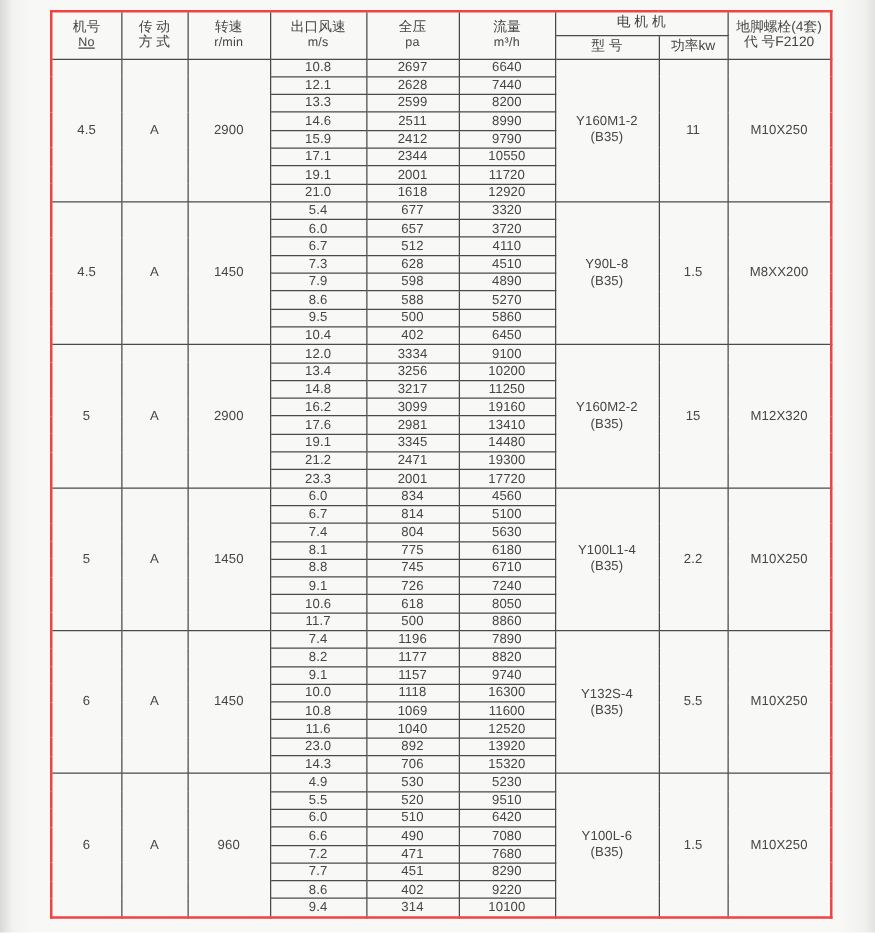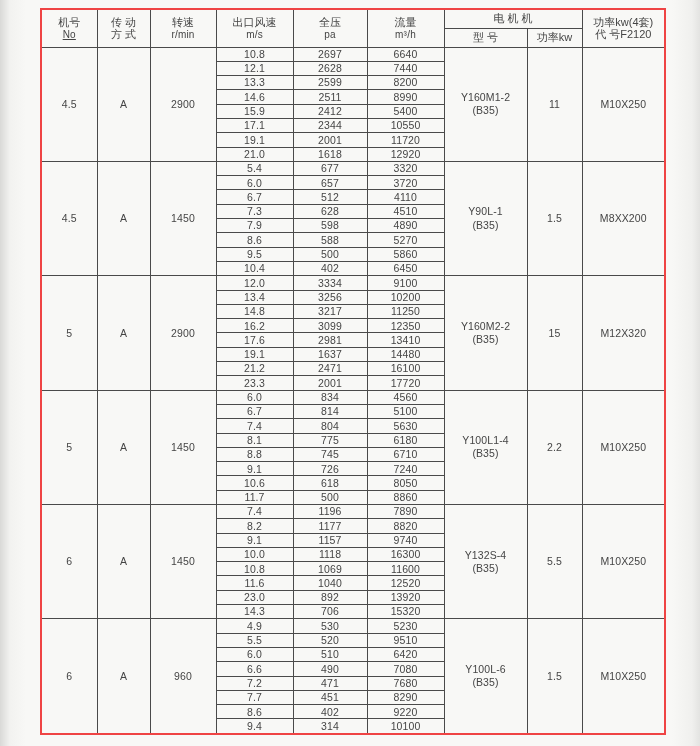--- a/index.html
+++ b/index.html
@@ -72,21 +72,21 @@
         <th rowspan="2">
           <div class="hdr-cn">全压</div>
           <div class="hdr-unit">pa</div>
         </th>
         <th rowspan="2">
           <div class="hdr-cn">流量</div>
           <div class="hdr-unit">m³/h</div>
         </th>
         <th colspan="2">电  机  机</th>
         <th rowspan="2">
-          <div class="hdr-cn">功率kw(4套)</div>
+          <div class="hdr-cn">地脚螺栓(4套)</div>
           <div class="hdr-cn">代 号F2120</div>
         </th>
       </tr>
       <tr>
         <th>型 号</th>
         <th>功率kw</th>
       </tr>
     </thead>
   <tbody>
         <tr>
@@ -114,21 +114,21 @@
           <td>8200</td>
         </tr>
         <tr>
           <td>14.6</td>
           <td>2511</td>
           <td>8990</td>
         </tr>
         <tr>
           <td>15.9</td>
           <td>2412</td>
-          <td>5400</td>
+          <td>9790</td>
         </tr>
         <tr>
           <td>17.1</td>
           <td>2344</td>
           <td>10550</td>
         </tr>
         <tr>
           <td>19.1</td>
           <td>2001</td>
           <td>11720</td>
@@ -141,21 +141,21 @@
       </tbody>
       <tbody>
         <tr>
           <td rowspan="8" class="merged">4.5</td>
           <td rowspan="8" class="merged">A</td>
           <td rowspan="8" class="merged">1450</td>
           <td>5.4</td>
           <td>677</td>
           <td>3320</td>
           <td rowspan="8" class="motor-model">
-            <div>Y90L-1</div>
+            <div>Y90L-8</div>
             <div>(B35)</div>
           </td>
           <td rowspan="8" class="merged">1.5</td>
           <td rowspan="8" class="merged">M8XX200</td>
         </tr>
         <tr>
           <td>6.0</td>
           <td>657</td>
           <td>3720</td>
         </tr>
@@ -211,36 +211,36 @@
           <td>10200</td>
         </tr>
         <tr>
           <td>14.8</td>
           <td>3217</td>
           <td>11250</td>
         </tr>
         <tr>
           <td>16.2</td>
           <td>3099</td>
-          <td>12350</td>
+          <td>19160</td>
         </tr>
         <tr>
           <td>17.6</td>
           <td>2981</td>
           <td>13410</td>
         </tr>
         <tr>
           <td>19.1</td>
-          <td>1637</td>
+          <td>3345</td>
           <td>14480</td>
         </tr>
         <tr>
           <td>21.2</td>
           <td>2471</td>
-          <td>16100</td>
+          <td>19300</td>
         </tr>
         <tr>
           <td>23.3</td>
           <td>2001</td>
           <td>17720</td>
         </tr>
       </tbody>
       <tbody>
         <tr>
           <td rowspan="8" class="merged">5</td>

